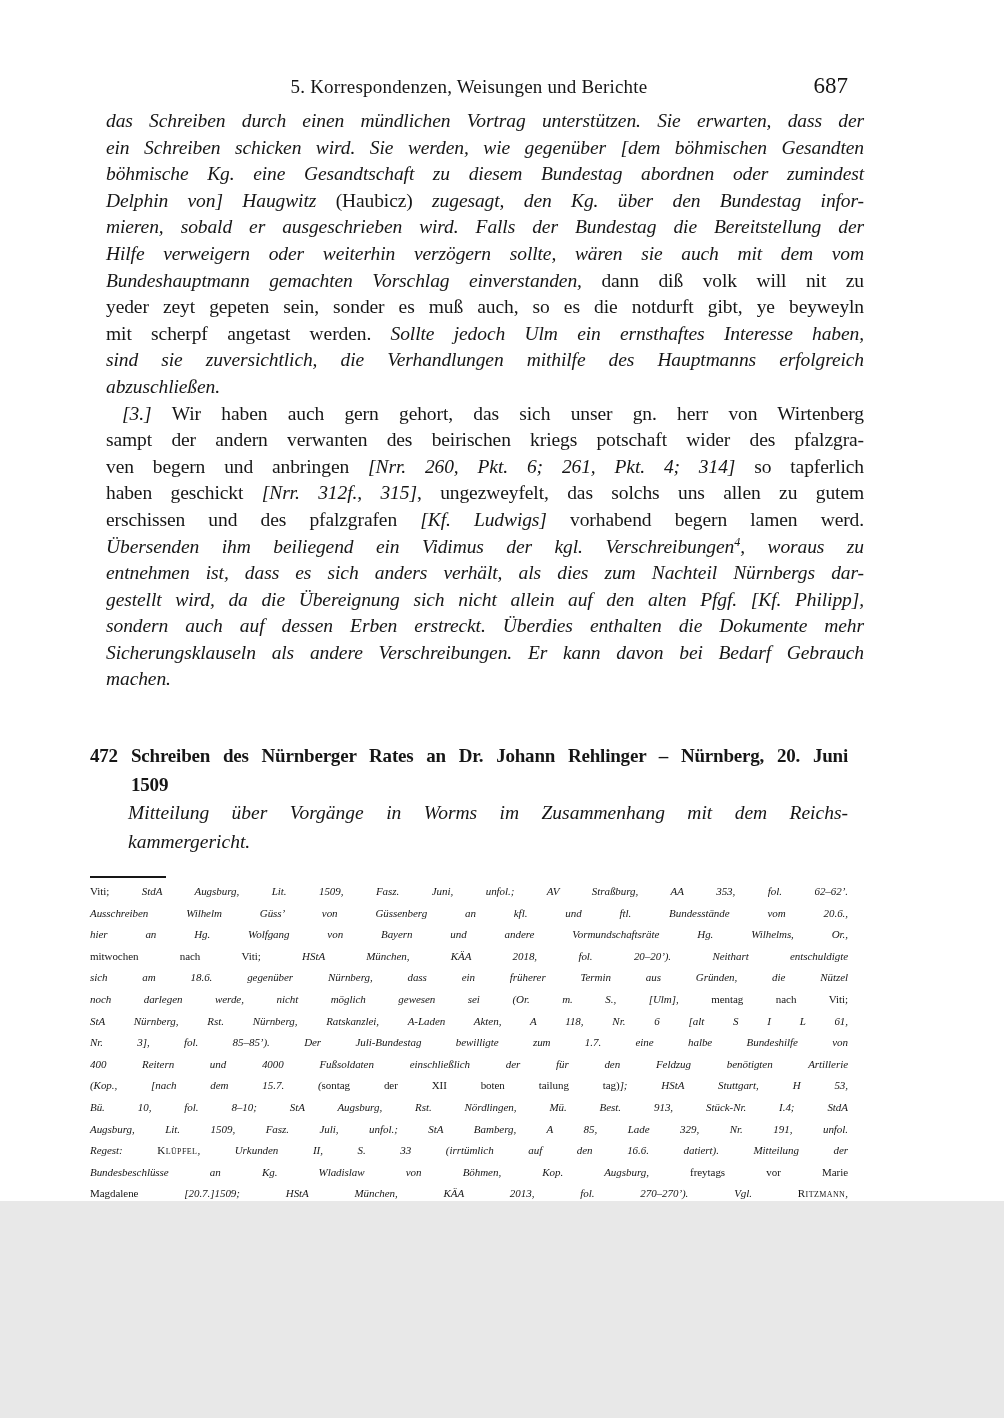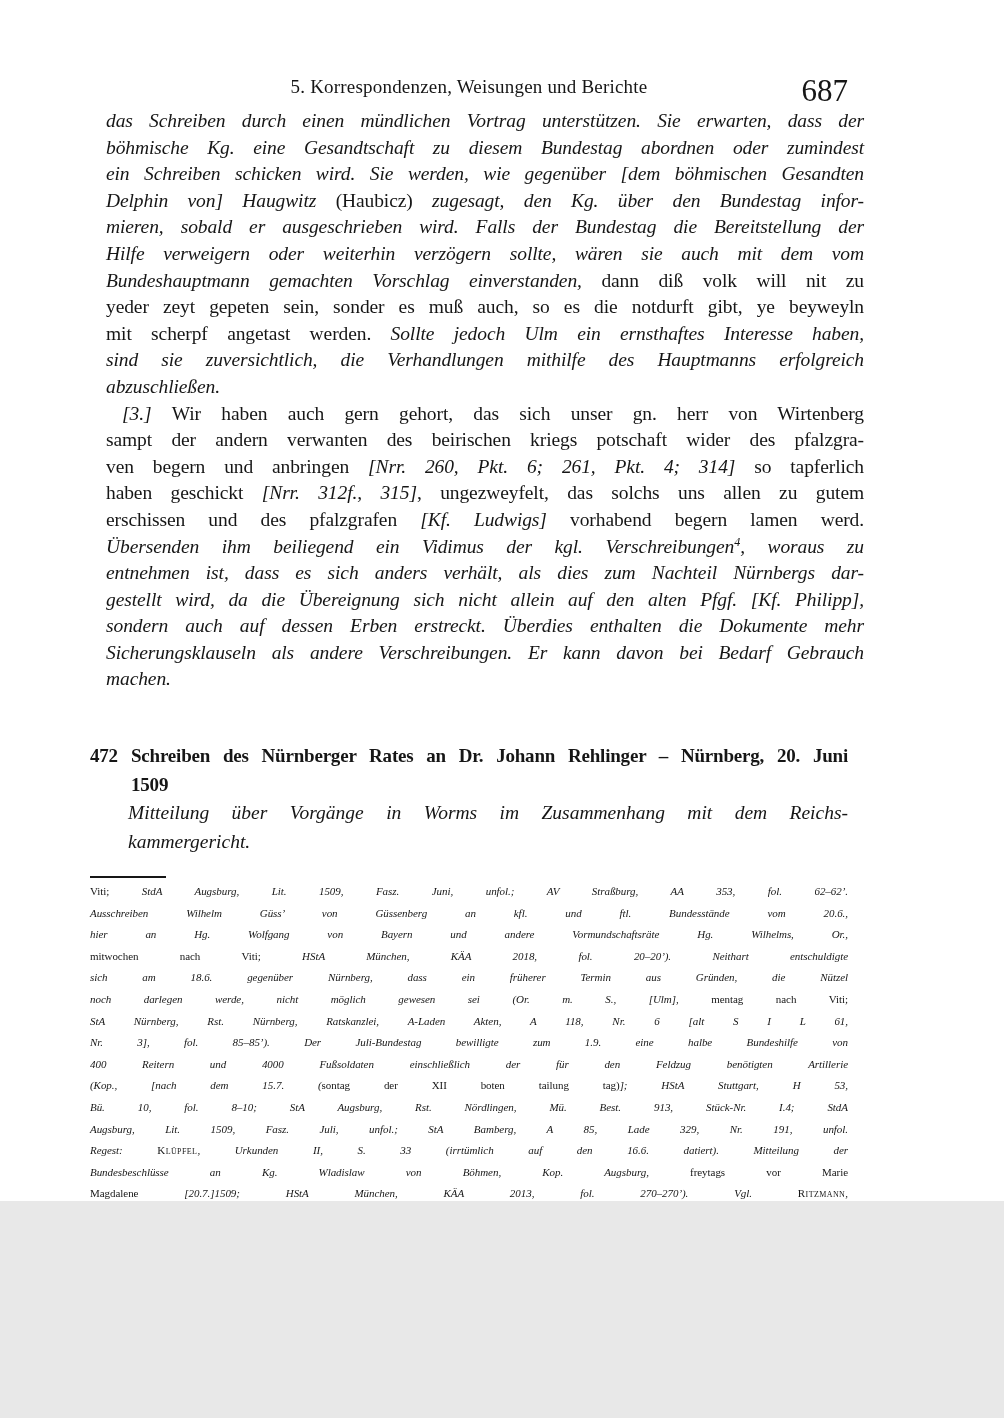--- a/index.html
+++ b/index.html
@@ -9,21 +9,21 @@
     height: 1201px;
     margin: 0 auto;
     background: #ffffff;
     color: #161616;
     font-family: Liberation Serif, serif;
     overflow: hidden;
   }
   
   .running-header { position: absolute; top: 76px; left: 90px; width: 758px; height: 28px; }
   .rh-title { text-align: center; font-size: 19px; letter-spacing: 0.2px; }
-  .rh-page  { position: absolute; right: 0; top: -3px; font-size: 31px; margin-left: 16px; }
+  .rh-page  { position: absolute; right: 0; top: -3px; font-size: 23px; margin-left: 16px; }
 
   
   .body-text {
     position: absolute; top: 108px; left: 90px; width: 758px;
     font-size: 19.5px; line-height: 26.6px; letter-spacing: -0.1px; margin-left: 16px;
   }
   .tline { text-align: justify; text-align-last: justify; }
   .tline.last { text-align-last: left; }
   .body-text .tline.indent { text-indent: 16px; }
 
@@ -61,22 +61,22 @@
 
 <div class="page">
 
   <div class="running-header">
     <div class="rh-title">5. Korrespondenzen, Weisungen und Berichte</div>
     <div class="rh-page">687</div>
   </div>
 
   <div class="body-text">
       <div class="tline"><span class="s-i">das Schreiben durch einen mündlichen Vortrag unterstützen. Sie erwarten, dass der</span></div>
+      <div class="tline"><span class="s-i">ein Schreiben schicken wird. Sie werden, wie gegenüber [dem böhmischen Gesandten</span></div>
       <div class="tline"><span class="s-i">böhmische Kg. eine Gesandtschaft zu diesem Bundestag abordnen oder zumindest</span></div>
-      <div class="tline"><span class="s-i">ein Schreiben schicken wird. Sie werden, wie gegenüber [dem böhmischen Gesandten</span></div>
       <div class="tline"><span class="s-i">Delphin von] Haugwitz </span><span class="s-r">(Haubicz) </span><span class="s-i">zugesagt, den Kg. über den Bundestag infor-</span></div>
       <div class="tline"><span class="s-i">mieren, sobald er ausgeschrieben wird. Falls der Bundestag die Bereitstellung der</span></div>
       <div class="tline"><span class="s-i">Hilfe verweigern oder weiterhin verzögern sollte, wären sie auch mit dem vom</span></div>
       <div class="tline"><span class="s-i">Bundeshauptmann gemachten Vorschlag einverstanden, </span><span class="s-r">dann diß volk will nit zu</span></div>
       <div class="tline"><span class="s-r">yeder zeyt gepeten sein, sonder es muß auch, so es die notdurft gibt, ye beyweyln</span></div>
       <div class="tline"><span class="s-r">mit scherpf angetast werden. </span><span class="s-i">Sollte jedoch Ulm ein ernsthaftes Interesse haben,</span></div>
       <div class="tline"><span class="s-i">sind sie zuversichtlich, die Verhandlungen mithilfe des Hauptmanns erfolgreich</span></div>
       <div class="tline last"><span class="s-i">abzuschließen.</span></div>
       <div class="tline indent"><span class="s-i">[3.] </span><span class="s-r">Wir haben auch gern gehort, das sich unser gn. herr von Wirtenberg</span></div>
       <div class="tline"><span class="s-r">sampt der andern verwanten des beirischen kriegs potschaft wider des pfalzgra-</span></div>
@@ -108,21 +108,21 @@
 
   <div class="footnotes">
     <div>
         <div class="tline"><span class="s-r">Viti; </span><span class="s-i">StdA Augsburg, Lit. 1509, Fasz. Juni, unfol.; AV Straßburg, AA 353, fol. 62–62’.</span></div>
         <div class="tline"><span class="s-i">Ausschreiben Wilhelm Güss’ von Güssenberg an kfl. und ftl. Bundesstände vom 20.6.,</span></div>
         <div class="tline"><span class="s-i">hier an Hg. Wolfgang von Bayern und andere Vormundschaftsräte Hg. Wilhelms, Or.,</span></div>
         <div class="tline"><span class="s-r">mitwochen nach Viti; </span><span class="s-i">HStA München, KÄA 2018, fol. 20–20’). Neithart entschuldigte</span></div>
         <div class="tline"><span class="s-i">sich am 18.6. gegenüber Nürnberg, dass ein früherer Termin aus Gründen, die Nützel</span></div>
         <div class="tline"><span class="s-i">noch darlegen werde, nicht möglich gewesen sei (Or. m. S., [Ulm], </span><span class="s-r">mentag nach Viti;</span></div>
         <div class="tline"><span class="s-i">StA Nürnberg, Rst. Nürnberg, Ratskanzlei, A-Laden Akten, A 118, Nr. 6 [alt S I L 61,</span></div>
-        <div class="tline"><span class="s-i">Nr. 3], fol. 85–85’). Der Juli-Bundestag bewilligte zum 1.9. eine halbe Bundeshilfe von</span></div>
+        <div class="tline"><span class="s-i">Nr. 3], fol. 85–85’). Der Juli-Bundestag bewilligte zum 1.7. eine halbe Bundeshilfe von</span></div>
         <div class="tline"><span class="s-i">400 Reitern und 4000 Fußsoldaten einschließlich der für den Feldzug benötigten Artillerie</span></div>
         <div class="tline"><span class="s-i">(Kop., [nach dem 15.7. (</span><span class="s-r">sontag der XII boten tailung tag)</span><span class="s-i">]; HStA Stuttgart, H 53,</span></div>
         <div class="tline"><span class="s-i">Bü. 10, fol. 8–10; StA Augsburg, Rst. Nördlingen, Mü. Best. 913, Stück-Nr. I.4; StdA</span></div>
         <div class="tline"><span class="s-i">Augsburg, Lit. 1509, Fasz. Juli, unfol.; StA Bamberg, A 85, Lade 329, Nr. 191, unfol.</span></div>
         <div class="tline"><span class="s-i">Regest: </span><span class="s-sc">Klüpfel</span><span class="s-i">, Urkunden II, S. 33 (irrtümlich auf den 16.6. datiert). Mitteilung der</span></div>
         <div class="tline"><span class="s-i">Bundesbeschlüsse an Kg. Wladislaw von Böhmen, Kop. Augsburg, </span><span class="s-r">freytags vor Marie</span></div>
         <div class="tline"><span class="s-r">Magdalene </span><span class="s-i">[20.7.]1509; HStA München, KÄA 2013, fol. 270–270’). Vgl. </span><span class="s-sc">Ritzmann</span><span class="s-r">,</span></div>
         <div class="tline last"><span class="s-i">Plackerey, S. 83; </span><span class="s-sc">Carl</span><span class="s-i">, Bund, S. 472.</span></div>
       </div>
   </div>

